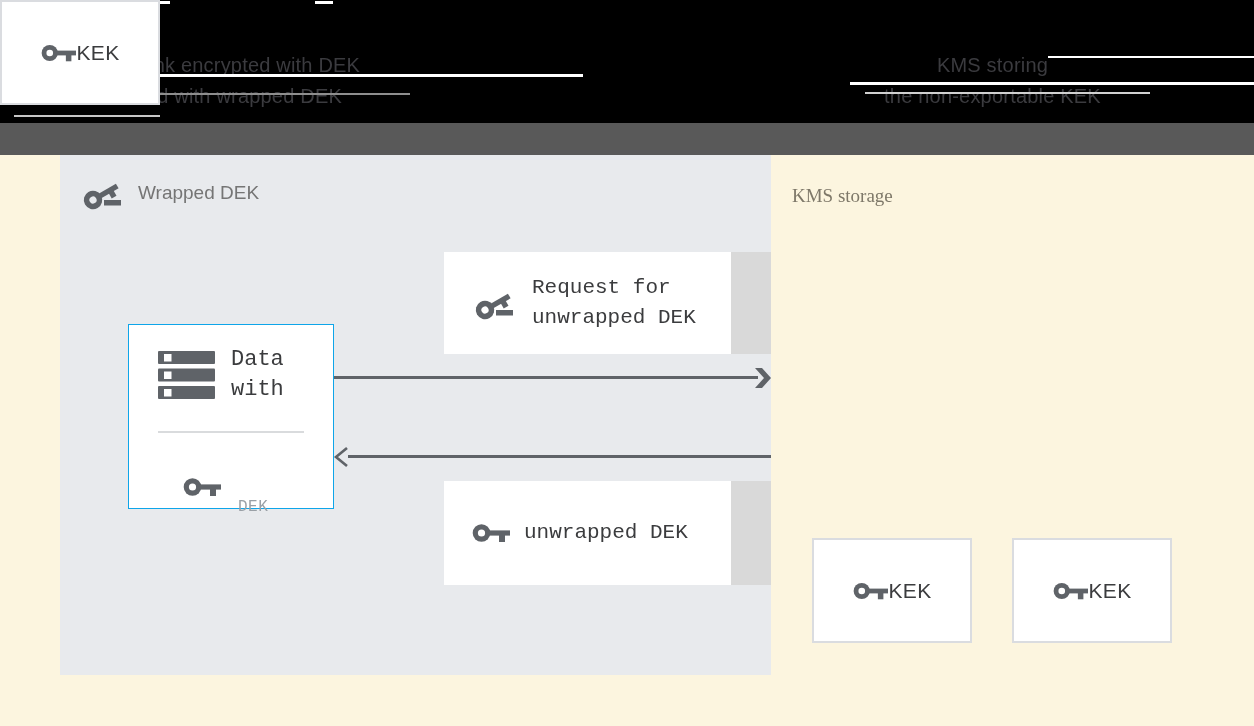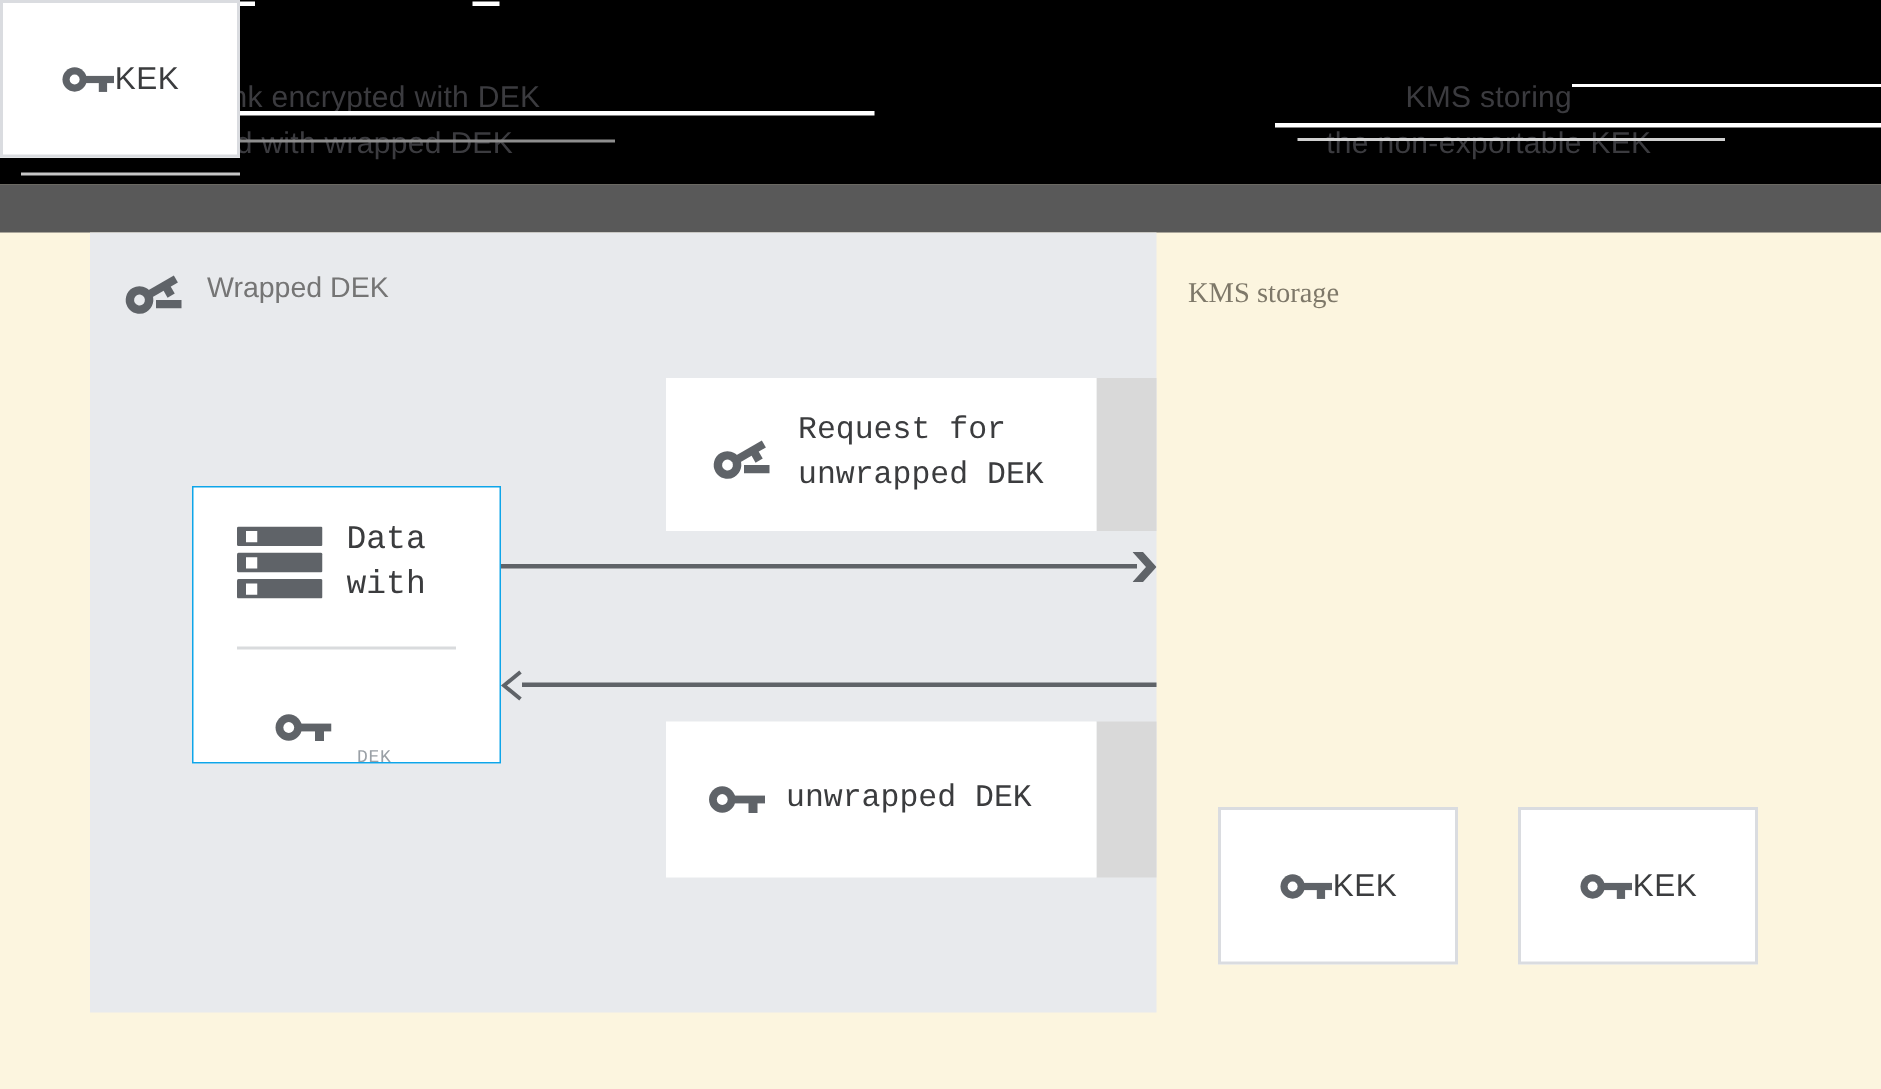--- a/index.html
+++ b/index.html
@@ -22,21 +22,21 @@
   .panel-title { color: #757575; font-size: 19px; }
 
   .card { background: #fff; position: absolute; font-family: Liberation Mono, monospace; }
   .card-shadow { position: absolute; width: 40px; background: #D9D9D9; }
 
   .data-chunk-card { left: 68px; top: 169px; width: 206px; height: 185px; border: 1px solid #0ea5e9; }
   .dc-icon { position: absolute; left: 29px; top: 26px; }
   .dc-text { position: absolute; left: 102px; top: 20px; font-size: 22px; line-height: 30px; color: #3B3C3E; }
   .dc-divider { position: absolute; left: 29px; top: 106px; width: 146px; height: 2px; background: #D9DBDD; }
   .dc-dek-row { position: absolute; left: 54px; top: 132px; display: flex; align-items: center; gap: 17px; }
-  .dek-label { color: #9AA0A6; font-size: 12px; letter-spacing: .5px; margin-top: 41px; }
+  .dek-label { color: #9AA0A6; font-size: 16px; letter-spacing: .5px; margin-top: 41px; }
 
   .msg-card { width: 287px; height: 102px; display: flex; align-items: center; padding-left: 28px; gap: 14px; }
   .request-card { left: 384px; top: 97px; }
   .request-shadow { left: 671px; top: 97px; height: 102px; }
   .return-card { left: 384px; top: 326px; height: 104px; }
   .return-shadow { left: 671px; top: 326px; height: 104px; }
   .msg-text { font-size: 21px; line-height: 30px; color: #3B3C3E; }
 
   .arrow-line { position: absolute; height: 3px; background: #5F6368; }
   .arrow-head { position: absolute; }

